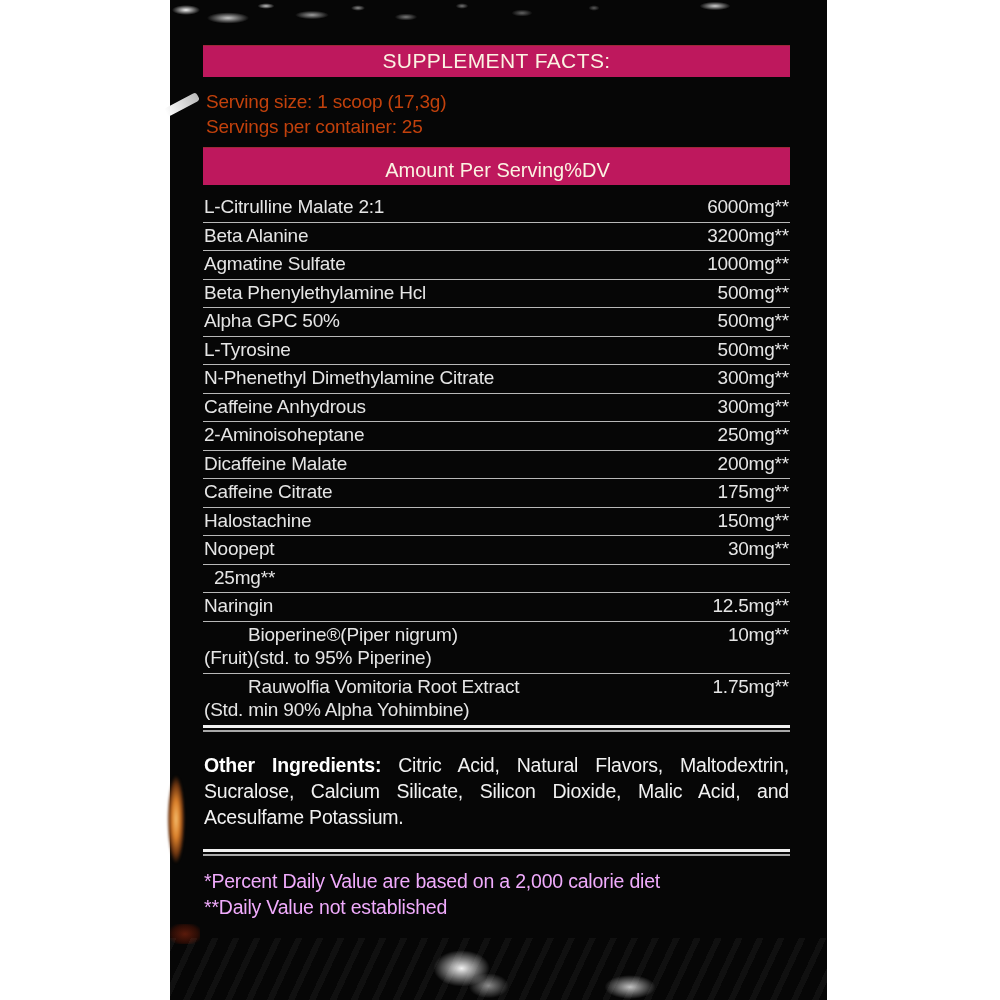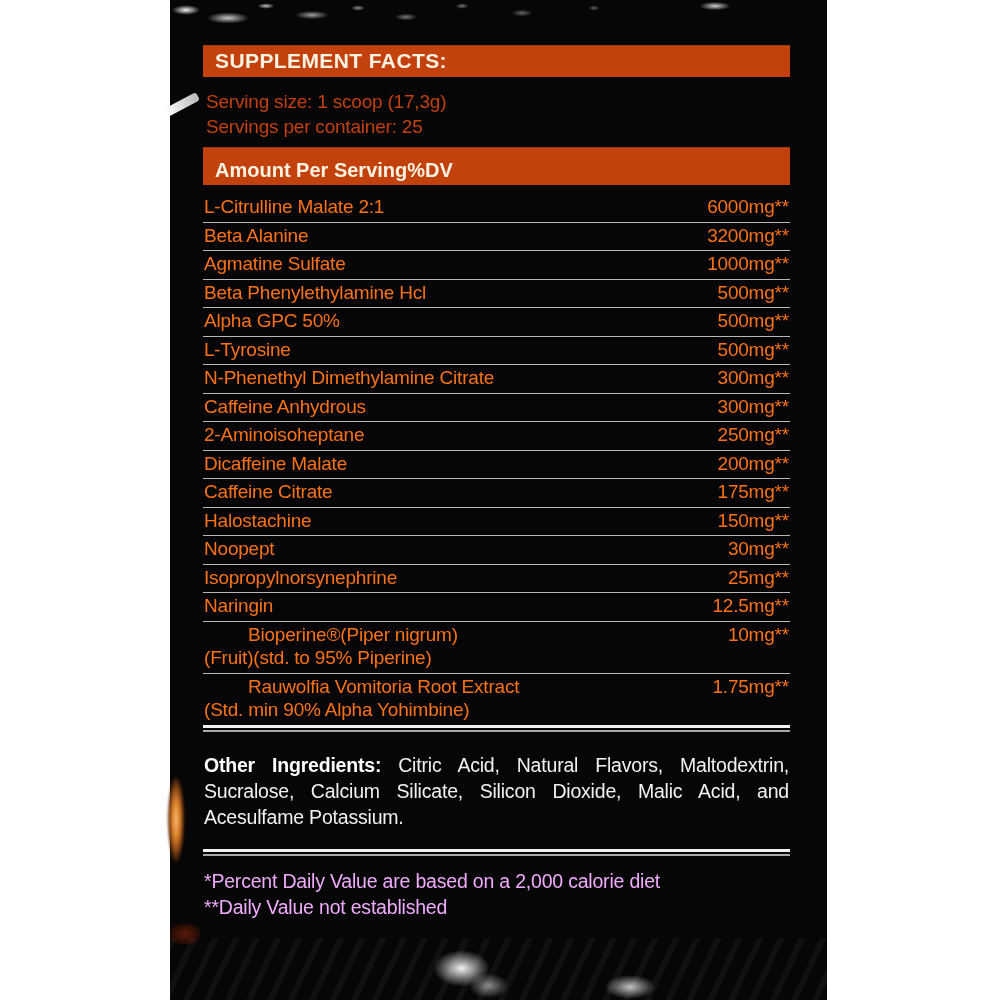--- a/index.html
+++ b/index.html
@@ -51,33 +51,33 @@
       radial-gradient(ellipse 35% 42% at 45% 42%, rgba(255,255,255,.95), rgba(255,255,255,.25) 55%, transparent 75%),
       radial-gradient(ellipse 26% 30% at 70% 72%, rgba(225,225,225,.6), transparent 72%);
   }
   .tex-b2{
     position:absolute;left:420px;top:972px;width:80px;height:30px;filter:blur(.6px);
     background:radial-gradient(ellipse 40% 50% at 50% 50%, rgba(240,240,240,.8), rgba(240,240,240,.2) 60%, transparent 80%);
   }
   
   .panel{position:absolute;left:33px;top:0;width:587px;}
   .bar{
-    background:#c2410c;color:#fbf3e2;font-weight:bold;
-    display:flex;align-items:center;justify-content:flex-start;
+    background:#be185d;color:#fbf3e2;font-weight:normal;
+    display:flex;align-items:center;justify-content:center;
     box-shadow:inset 0 1px 0 rgba(120,60,10,.45);
   }
   .bar1{margin-top:45px;height:32px;font-size:21px;letter-spacing:.4px;padding:0 12px;}
   .bar2{margin-top:8px;height:30px;font-size:20px;padding:8px 10px 0 12px;}
   .serving{margin-top:12px;padding-left:3px;font-size:19px;line-height:25px;color:#c2410c;letter-spacing:-.2px;}
   .tbl{margin-top:9px;}
   .row{
     display:flex;justify-content:space-between;align-items:flex-end;
     border-bottom:1px solid rgba(216,216,216,.85);
     padding:2px 1px 3px;font-size:19px;line-height:22.5px;
-    color:#f97316;letter-spacing:-.2px;
+    color:#e5e5e5;letter-spacing:-.2px;
   }
   .row.two{display:block;}
   .row.two .rline{display:flex;justify-content:space-between;align-items:flex-end;margin-left:44px;}
   .row.two .rsub{padding-top:1px;}
   .row:last-child{border-bottom:none;}
   .iamt{white-space:nowrap;padding-left:10px;}
   .dline{height:2px;border-top:3px solid #f0f0f0;border-bottom:2px solid #a8a8a8;}
   .dl1{margin-top:0;}
   .other{
     margin-top:20px;padding:0 1px;font-size:19.5px;line-height:26px;color:#f1f1f1;
@@ -163,21 +163,20 @@
       </div>
       <div class="row">
         <span class="iname">Halostachine</span>
         <span class="iamt">150mg**</span>
       </div>
       <div class="row">
         <span class="iname">Noopept</span>
         <span class="iamt">30mg**</span>
       </div>
       <div class="row">
-        <span class="iname">Isopropylnorsynephrine</span>
         <span class="iamt">25mg**</span>
       </div>
       <div class="row">
         <span class="iname">Naringin</span>
         <span class="iamt">12.5mg**</span>
       </div>
       <div class="row two">
         <div class="rline">
           <span class="iname">Bioperine®(Piper nigrum)</span>
           <span class="iamt">10mg**</span>

